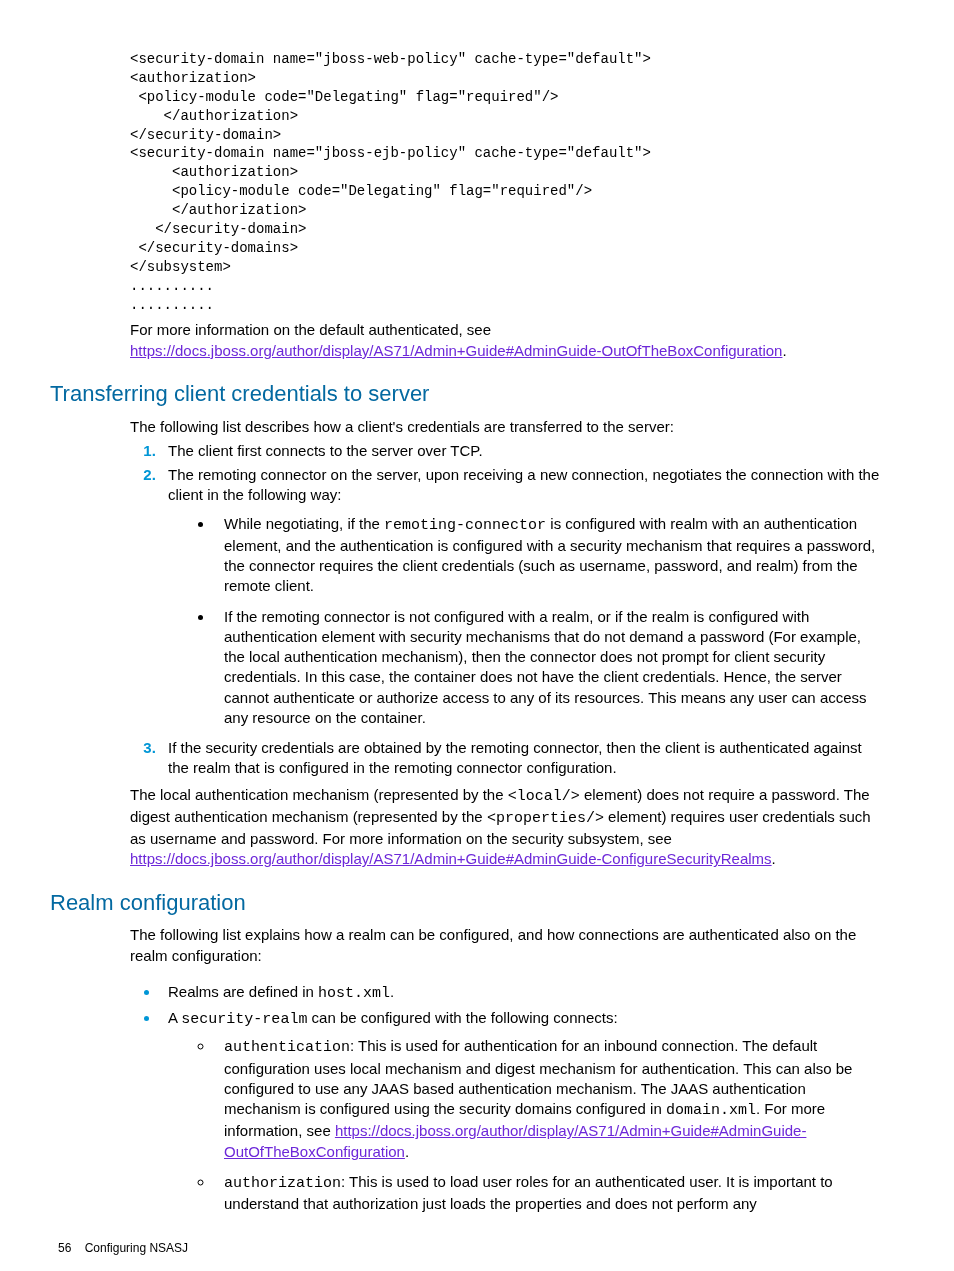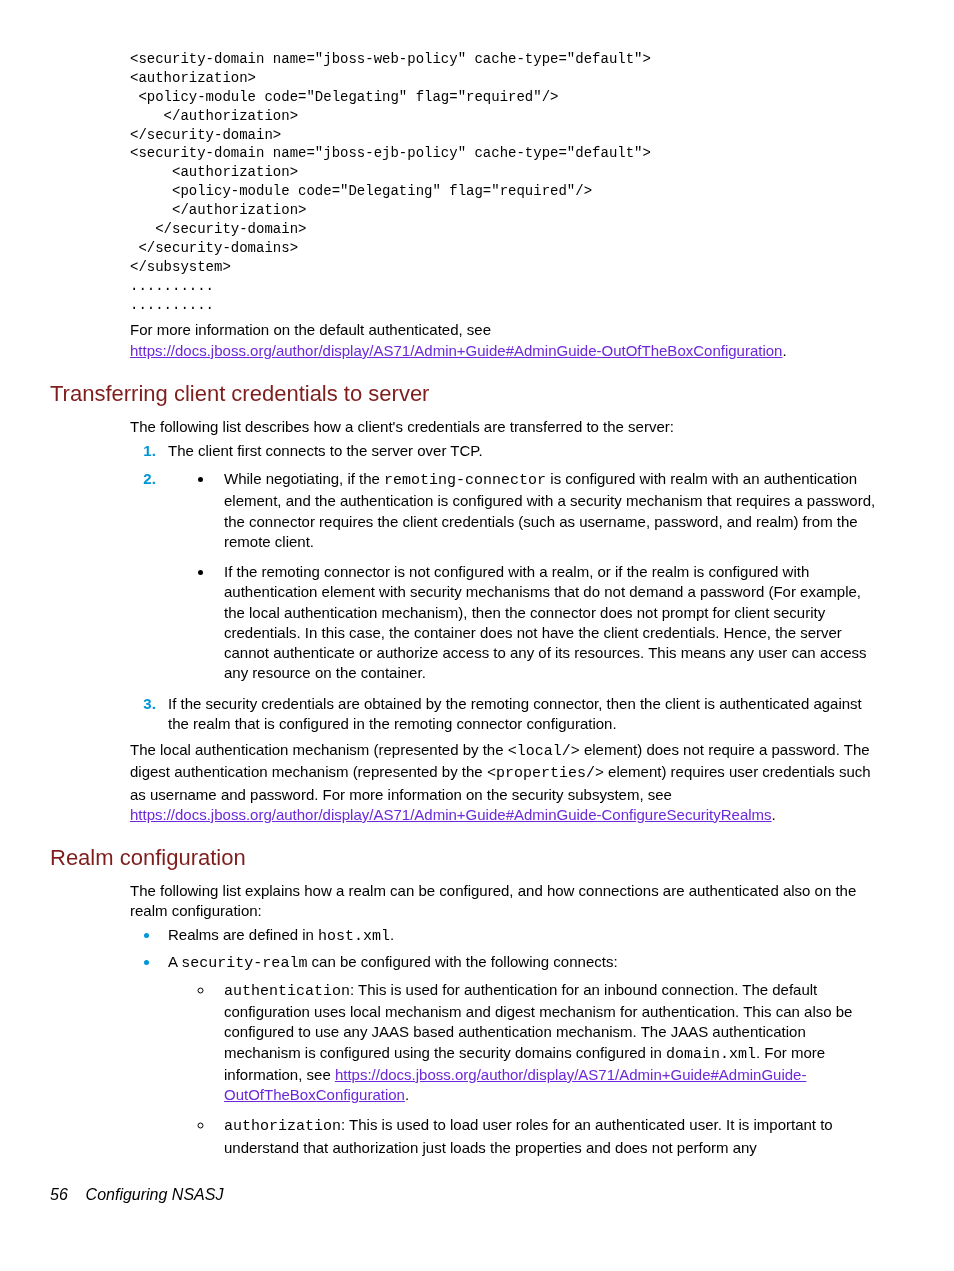--- a/index.html
+++ b/index.html
@@ -19,21 +19,21 @@
     margin-left: 80px;
     margin-bottom: 6px;
     line-height: 1.35;
   }
   .body-text {
     margin-left: 80px;
     margin-bottom: 4px;
   }
   h2 {
     font-weight: normal;
-    color: #7f1d1d;
+    color: #0369a1;
     font-size: 22px;
     margin: 18px 0 8px 0;
   }
   a {
     color: #6d28d9;
     text-decoration: underline;
   }
   ol {
     margin: 4px 0 6px 80px;
     padding-left: 30px;
@@ -54,21 +54,21 @@
   ul.inner > li {
     margin-bottom: 10px;
     padding-left: 10px;
   }
   ul.inner > li::marker {
     color: #000;
     font-weight: normal;
   }
   ul.outer {
     list-style-type: disc;
-    margin: 4px 0 4px 80px;
+    margin: 16px 0 4px 80px;
     padding-left: 30px;
   }
   ul.outer > li {
     padding-left: 8px;
     margin-bottom: 4px;
   }
   ul.outer > li::marker {
     color: #0096d6;
   }
   ul.sub {
@@ -80,23 +80,23 @@
     margin-bottom: 10px;
     padding-left: 10px;
   }
   ul.sub > li::marker {
     color: #000;
   }
   .mono {
     font-family: "Courier New", monospace;
   }
   .footer {
-    font-size: 16px;
+    font-size: 12px;
     margin-top: 26px;
-    font-style: italic;
+    margin-left: 8px;
   }
 </style>
 </head>
 <body>
 
 <div class="code-block">&lt;security-domain name="jboss-web-policy" cache-type="default"&gt;
 &lt;authorization&gt;
  &lt;policy-module code="Delegating" flag="required"/&gt;
     &lt;/authorization&gt;
 &lt;/security-domain&gt;
@@ -114,20 +114,21 @@
   <span>For more information on the default authenticated, see </span><a href="#">https://docs.jboss.org/author/display/AS71/Admin+Guide#AdminGuide-OutOfTheBoxConfiguration</a><span>.</span>
 </div>
 
 <h2>Transferring client credentials to server</h2>
 
 <div class="body-text">The following list describes how a client's credentials are transferred to the server:</div>
 
 <ol>
   <li>The client first connects to the server over TCP.</li>
   <li>
+    <span>The remoting connector on the server, upon receiving a new connection, negotiates the connection with the client in the following way:</span>
     <ul class="inner">
       <li>
         <span>While negotiating, if the </span><span class="mono">remoting-connector</span><span> is configured with realm with an authentication element, and the authentication is configured with a security mechanism that requires a password, the connector requires the client credentials (such as username, password, and realm) from the remote client.</span>
       </li>
       <li>If the remoting connector is not configured with a realm, or if the realm is configured with authentication element with security mechanisms that do not demand a password (For example, the local authentication mechanism), then the connector does not prompt for client security credentials. In this case, the container does not have the client credentials. Hence, the server cannot authenticate or authorize access to any of its resources. This means any user can access any resource on the container.</li>
     </ul>
   </li>
   <li>If the security credentials are obtained by the remoting connector, then the client is authenticated against the realm that is configured in the remoting connector configuration.</li>
 </ol>
 

